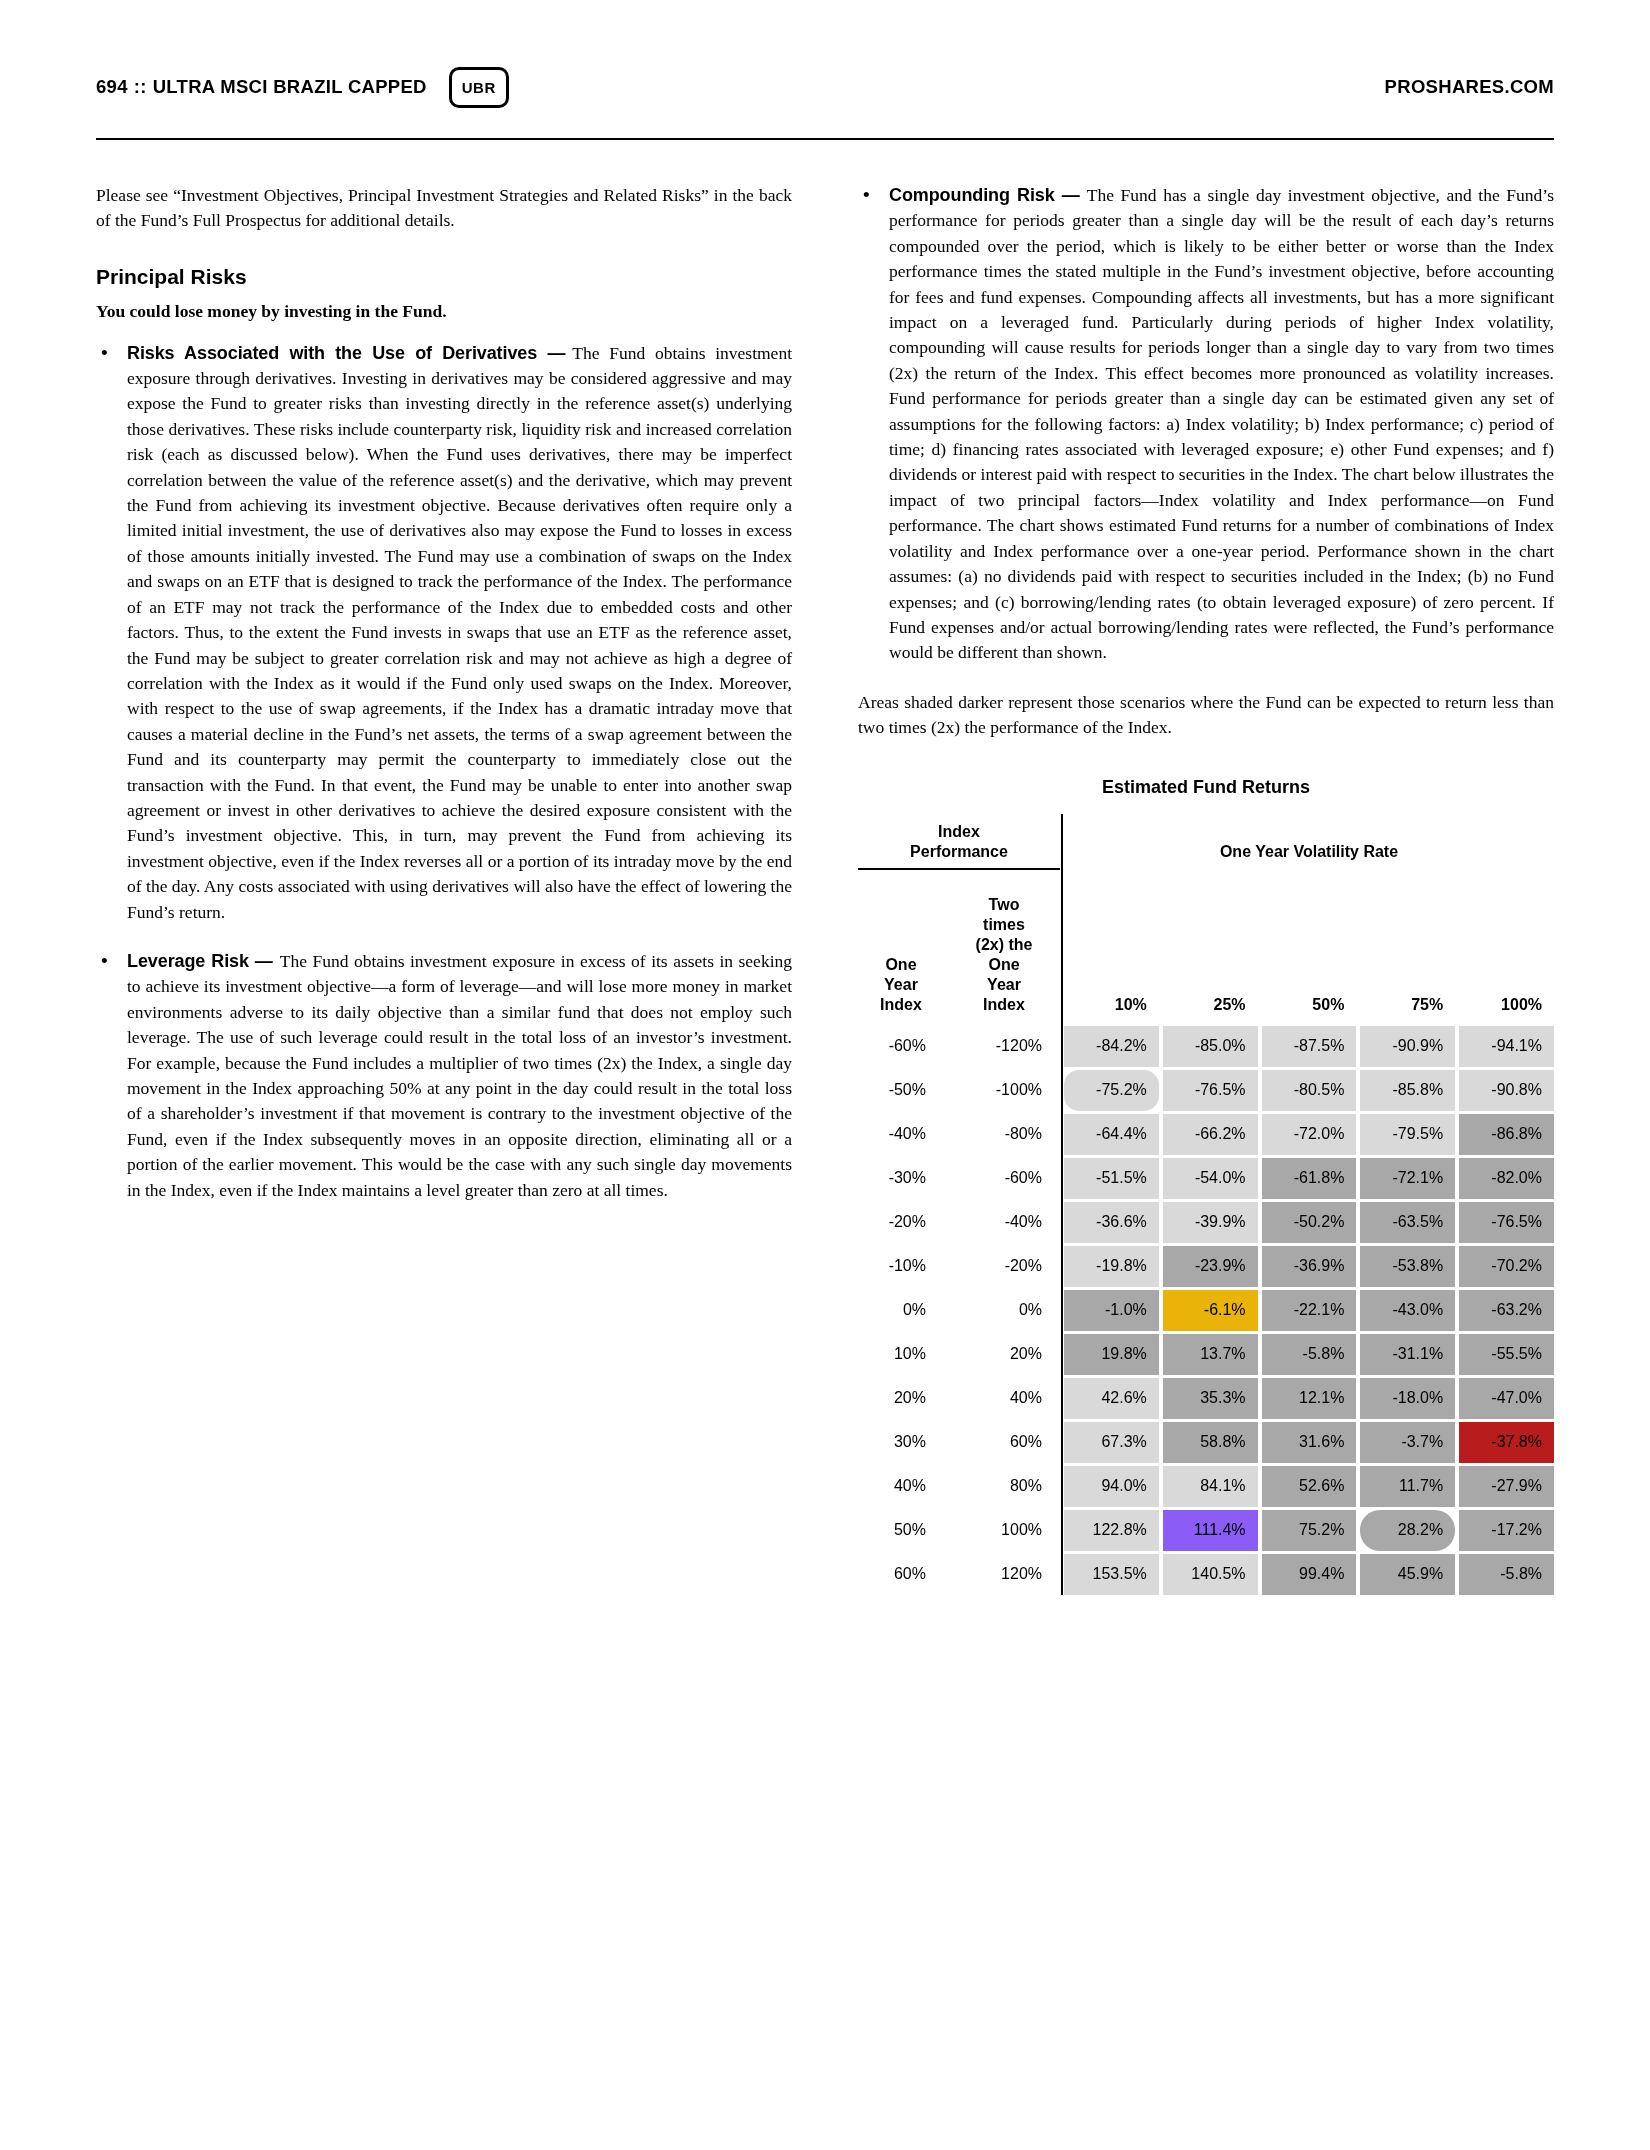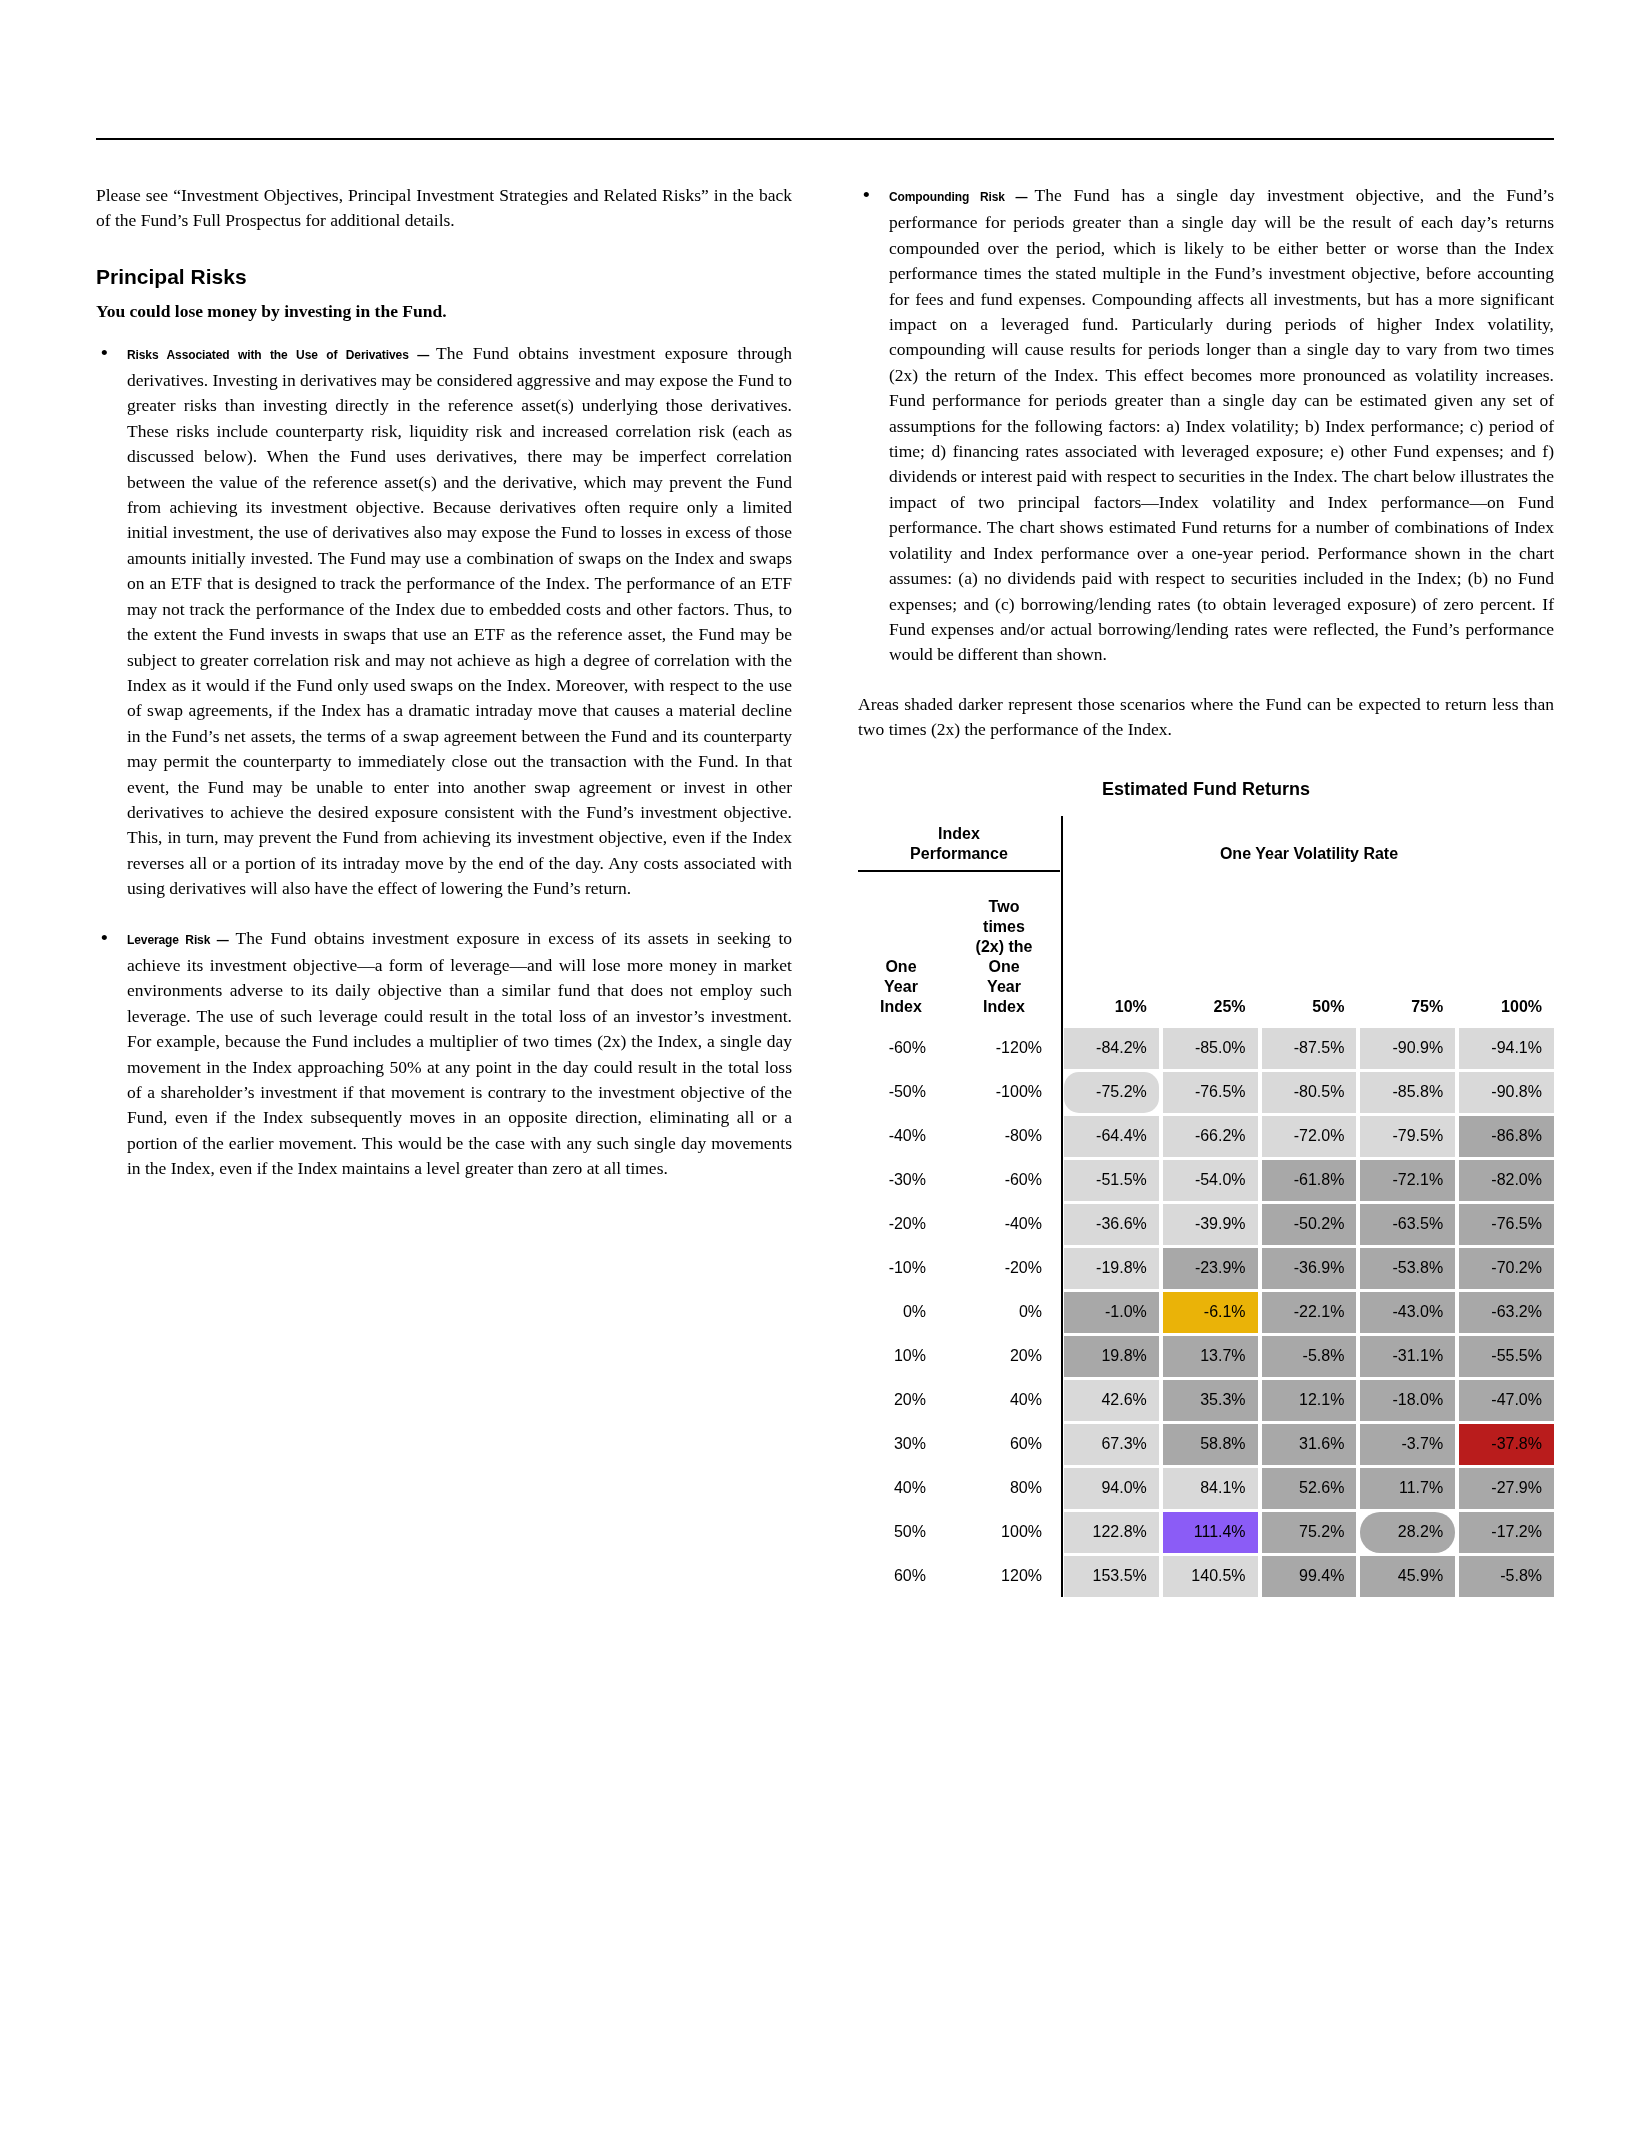--- a/index.html
+++ b/index.html
@@ -92,21 +92,21 @@
     content: "\2022";
     position: absolute;
     left: 5px;
     top: -1px;
     font-size: 19px;
     font-family: "Liberation Sans", sans-serif;
   }
   .lead {
     font-family: "Liberation Sans", sans-serif;
     font-weight: 700;
-    font-size: 12px;
+    font-size: 18px;
     letter-spacing: -0.1px;
     margin-right: 7px;
   }
 
   .note { margin-top: 24px; }
 
   
   .tbl-title {
     font-family: "Liberation Sans", sans-serif;
     font-weight: 700;
@@ -168,20 +168,29 @@
     display: flex; align-items: center; justify-content: flex-end;
     padding-right: 12px;
   }
   .c-idx, .c-2x { background: #ffffff; padding-right: 18px; }
 </style>
 </head>
 <body>
 
 <div class="page">
 
+  <div class="hdr">
+    <div class="hdr-left">
+      <div class="hdr-title">
+        <span>694</span><span class="sep">::</span><span>ULTRA MSCI BRAZIL CAPPED</span>
+      </div>
+      <span class="ticker-badge">UBR</span>
+    </div>
+    <div class="hdr-site">PROSHARES.COM</div>
+  </div>
   <div class="hdr-rule"></div>
 
   <div class="col col-left">
     <p class="para">Please see “Investment Objectives, Principal Investment Strategies and Related Risks” in the back of the Fund’s Full Prospectus for additional details.</p>
 
     <div class="h-principal">Principal Risks</div>
     <p class="sub-bold">You could lose money by investing in the Fund.</p>
 
     <ul class="bullets">
       <li>

